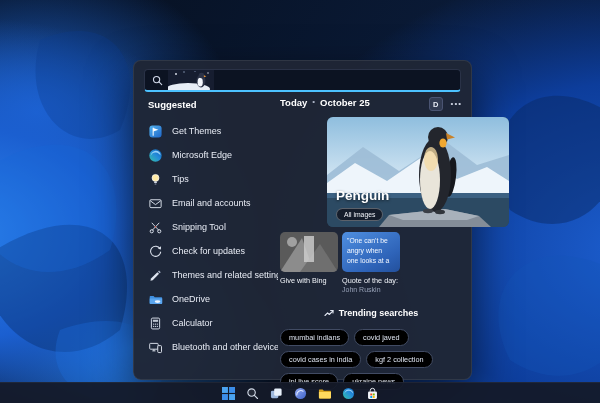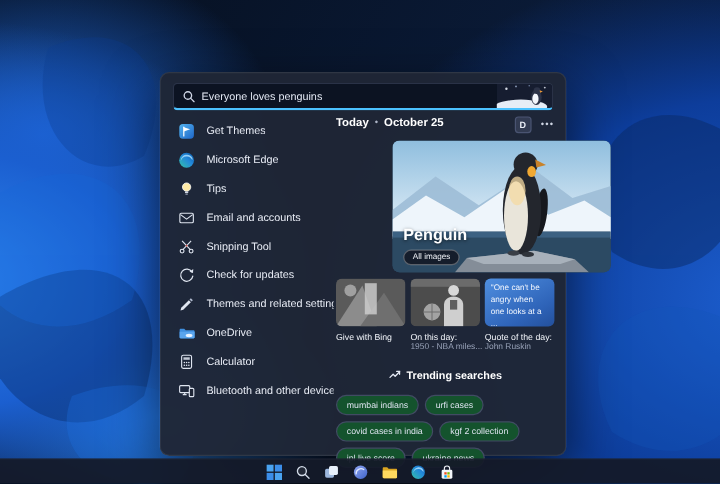--- a/index.html
+++ b/index.html
@@ -61,21 +61,21 @@
   .card-img{width:58px;height:40px;border-radius:5px;overflow:hidden;position:relative;}
   .quote-img{background:linear-gradient(150deg,#4f8fe0 0%,#2e63b8 70%,#23509c 100%);
     color:#f4f8ff;font-size:6.8px;line-height:1.45;padding:4px 5px;box-sizing:border-box;}
   .card-cap{margin-top:4px;font-size:7.3px;color:#f2f5fa;line-height:1.3;white-space:nowrap;}
   .card-sub{font-size:7px;color:#97a1b7;line-height:1.3;white-space:nowrap;}
 
   .trending{margin-top:9px;}
   .trend-head{display:flex;align-items:center;gap:5px;justify-content:center;}
   .trend-title{font-size:9px;font-weight:bold;color:#ffffff;}
   .chips{display:flex;flex-wrap:wrap;gap:5px;margin-top:7px;width:184px;}
-  .chip{height:15px;line-height:15px;padding:0 8px;border-radius:9px;background:#14532d;
+  .chip{height:15px;line-height:15px;padding:0 8px;border-radius:9px;background:#000000;
     border:1px solid #414b63;color:#dde3ef;font-size:7.3px;white-space:nowrap;}
 
   
   .taskbar{position:absolute;left:0;bottom:0;width:600px;height:20px;
     background:rgba(20,26,40,.94);border-top:1px solid rgba(255,255,255,.05);
     display:flex;align-items:center;justify-content:center;gap:9px;}
   .tb-icon{width:15px;height:15px;display:flex;align-items:center;justify-content:center;
     border-radius:3px;}
 </style>
 </head>
@@ -96,38 +96,38 @@
 
   <div class="panel">
 
     <div class="search-bar">
       <span class="mag">
         <svg width="11" height="11" viewBox="0 0 12 12">
             <circle cx="5" cy="5" r="3.4" fill="none" stroke="#cfd6e6" stroke-width="1.2"></circle>
             <line x1="7.6" y1="7.6" x2="10.6" y2="10.6" stroke="#cfd6e6" stroke-width="1.2" stroke-linecap="round"></line>
           </svg>
       </span>
-      <input class="search-input" value="Everyone loves penguins" style="">
       <span class="search-art">
         <svg width="46" height="21" viewBox="0 0 46 21">
           <rect x="0" y="0" width="46" height="21" fill="#161d30"></rect>
           <circle cx="8" cy="5" r="1" fill="#e9eef8" opacity=".9"></circle>
           <circle cx="16" cy="3" r=".7" fill="#bcd0f0" opacity=".8"></circle>
           <circle cx="40" cy="4" r=".8" fill="#e9eef8" opacity=".8"></circle>
           <circle cx="27" cy="2.5" r=".6" fill="#9fb6e0" opacity=".7"></circle>
           <ellipse cx="20" cy="20" rx="22" ry="6" fill="#e7edf6"></ellipse>
           <ellipse cx="33" cy="12" rx="4.4" ry="6.4" fill="#2c3348"></ellipse>
           <ellipse cx="32.2" cy="13.2" rx="2.6" ry="4.4" fill="#f3f6fc"></ellipse>
           <circle cx="33.5" cy="6.5" r="2.8" fill="#2c3348"></circle>
           <path d="M35.8 6.2l2.6 1.1-2.4.9z" fill="#e8973a"></path>
         </svg>
       </span>
     </div>
 
     <div class="left-col">
+      <div class="suggested-title">Suggested</div>
 
       <div class="sugg-item">
         <span class="ic">
             <svg width="15" height="15" viewBox="0 0 16 16">
               <defs>
                 <linearGradient id="gs" x1="0" y1="0" x2="1" y2="1">
                   <stop offset="0" stop-color="#54b4f0"></stop>
                   <stop offset="1" stop-color="#1e66c8"></stop>
                 </linearGradient>
               </defs>
@@ -298,54 +298,39 @@
                 <rect width="58" height="40" fill="#5a5a5a"></rect>
                 <polygon points="0,40 22,6 34,40" fill="#8c8c8c"></polygon>
                 <polygon points="20,40 40,12 58,40" fill="#6f6f6f"></polygon>
                 <rect x="24" y="4" width="10" height="26" fill="#cfcfcf" opacity=".8"></rect>
                 <circle cx="12" cy="10" r="5" fill="#bdbdbd" opacity=".7"></circle>
               </svg>
           </div>
           <div class="card-cap">Give with Bing</div>
         </div>
 
-        <div class="card">
-          <div class="card-img">
-            <svg width="58" height="40" viewBox="0 0 58 40">
-                <rect width="58" height="40" fill="#4c4c4c"></rect>
-                <rect y="0" width="58" height="7" fill="#8a8a8a" opacity=".5"></rect>
-                <circle cx="36" cy="10" r="4.5" fill="#d8d8d8"></circle>
-                <path d="M28 40V22c0-4 3-7 8-7s8 3 8 7v18z" fill="#cfcfcf"></path>
-                <rect x="33" y="18" width="6" height="8" fill="#5f5f5f"></rect>
-                <circle cx="18" cy="28" r="7" fill="#a3a3a3"></circle>
-                <path d="M11 28h14M18 21v14" stroke="#6b6b6b" stroke-width=".8"></path>
-              </svg>
-          </div>
-          <div class="card-cap">On this day:</div>
-          <div class="card-sub">1950 - NBA miles...</div>
-        </div>
 
         <div class="card">
           <div class="card-img quote-img">"One can't be angry when one looks at a ...</div>
           <div class="card-cap">Quote of the day:</div>
           <div class="card-sub">John Ruskin</div>
         </div>
       </div>
 
       <div class="trending">
         <div class="trend-head">
           <span><svg width="10" height="10" viewBox="0 0 10 10">
                 <path d="M1 7.5l2.6-2.6 1.7 1.6L9 2.8" fill="none" stroke="#e4e9f4" stroke-width="1.1" stroke-linecap="round" stroke-linejoin="round"></path>
                 <path d="M6.6 2.5H9v2.4" fill="none" stroke="#e4e9f4" stroke-width="1.1" stroke-linecap="round"></path>
               </svg></span>
           <span class="trend-title">Trending searches</span>
         </div>
         <div class="chips">
           <span class="chip">mumbai indians</span>
-          <span class="chip">urfi cases</span>
+          <span class="chip">covid javed</span>
           <span class="chip">covid cases in india</span>
           <span class="chip">kgf 2 collection</span>
           <span class="chip">ipl live score</span>
           <span class="chip">ukraine news</span>
         </div>
       </div>
     </div>
   </div>
 
   <div class="taskbar">

